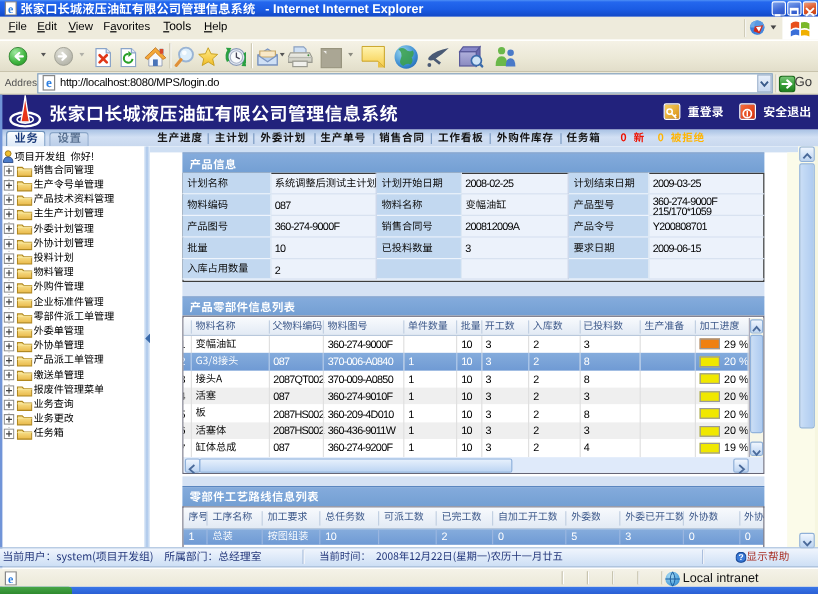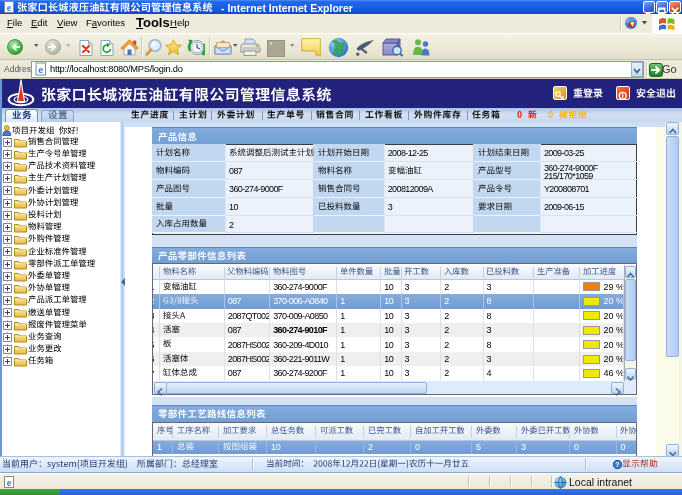--- a/index.html
+++ b/index.html
@@ -257,21 +257,21 @@
       <rect x="1.8" y="2.2" width="6" height="1.6" fill="#fff"></rect>
     </svg></div>
 <div style="position:absolute;left:669px;top:1px;width:12px;height:12px;border:1px solid #fff;border-radius:2px;box-sizing:border-box;background:linear-gradient(160deg,#f0a080,#dd5426 55%,#c64515);"><svg width="10" height="10">
       <path d="M2.2 2.2 L7.8 7.8 M7.8 2.2 L2.2 7.8" stroke="#fff" stroke-width="1.7" stroke-linecap="round"></path>
     </svg></div>
 <div style="position:absolute;left:0px;top:14px;width:682px;height:19px;background:#eeebdc;"></div>
 <div style="position:absolute;left:7px;top:18.0px;font-size:9.5px;color:#000;font-weight:400;white-space:pre;line-height:10.9px;"><u>F</u>ile</div>
 <div style="position:absolute;left:31px;top:18.0px;font-size:9.5px;color:#000;font-weight:400;white-space:pre;line-height:10.9px;"><u>E</u>dit</div>
 <div style="position:absolute;left:57px;top:18.0px;font-size:9.5px;color:#000;font-weight:400;white-space:pre;line-height:10.9px;"><u>V</u>iew</div>
 <div style="position:absolute;left:86px;top:18.0px;font-size:9.5px;color:#000;font-weight:400;white-space:pre;line-height:10.9px;">F<u>a</u>vorites</div>
-<div style="position:absolute;left:136px;top:18.0px;font-size:13px;color:#000;font-weight:700;white-space:pre;line-height:10.9px;"><u>T</u>ools</div>
+<div style="position:absolute;left:136px;top:18.0px;font-size:10px;color:#000;font-weight:400;white-space:pre;line-height:10.9px;"><u>T</u>ools</div>
 <div style="position:absolute;left:170px;top:18.0px;font-size:9.5px;color:#000;font-weight:400;white-space:pre;line-height:10.9px;"><u>H</u>elp</div>
 <div style="position:absolute;left:620px;top:16px;width:1px;height:15px;background:#d0ccb8;border-right:1px solid #fff;"></div>
 <svg style="position:absolute;left:624px;top:16px;" width="15" height="15" viewBox="0 0 15 15">
     <circle cx="7" cy="7" r="6" fill="#3a7edb"></circle>
     <path d="M1 7 A6 6 0 0 1 13 7" fill="#6faae8"></path>
     <path d="M7 1 A6 6 0 0 1 7 13 A2.5 6 0 0 1 7 1" fill="#4a8ee0" opacity="0.6"></path>
     <path d="M5 6 L12 5 L9 12 L4 10 Z" fill="#d02818"></path>
     <path d="M6 6.5 L10.5 6 L8.5 10.5" fill="#fff"></path>
   </svg>
 <svg style="position:absolute;left:642px;top:21px;" width="6" height="5" viewBox="0 0 6 5">
@@ -1235,21 +1235,21 @@
         <use href="#u138" x="2000"></use>
         <use href="#u139" x="3000"></use>
         <use href="#u140" x="4000"></use>
         <use href="#u141" x="5000"></use>
         <use href="#u142" x="6000"></use>
         <use href="#u84" x="7000"></use>
         <use href="#u85" x="8000"></use>
         <use href="#u86" x="9000"></use>
       </g>
     </svg></div>
-<div style="position:absolute;left:387.7px;top:148.1px;font-size:9px;color:#000;font-weight:400;white-space:pre;line-height:10.3px;letter-spacing:-0.6px;">2008-12-25</div>
+<div style="position:absolute;left:387.7px;top:148.1px;font-size:9px;color:#000;font-weight:400;white-space:pre;line-height:10.3px;letter-spacing:-0.6px;">2008-02-25</div>
 <div style="position:absolute;left:543.9px;top:148.1px;font-size:9px;color:#000;font-weight:400;white-space:pre;line-height:10.3px;letter-spacing:-0.6px;">2009-03-25</div>
 <div style="position:absolute;left:229px;top:166.0px;font-size:9px;color:#000;font-weight:400;white-space:pre;line-height:10.3px;letter-spacing:-0.6px;">087</div>
 <div style="position:absolute;left:387.7px;top:165.9px;color:#111;line-height:0;"><svg width="34.0" height="11" viewBox="0 0 34.0 11">
       <g transform="translate(0,7.48) scale(0.00850,-0.00850)" fill="currentColor">
         <use href="#u143" x="0"></use>
         <use href="#u144" x="1000"></use>
         <use href="#u145" x="2000"></use>
         <use href="#u146" x="3000"></use>
       </g>
     </svg></div>
@@ -1432,21 +1432,21 @@
 <div style="position:absolute;left:153px;top:322.98px;width:5px;height:14.46px;overflow:hidden;">
     <div style="position:absolute;left:-3.5px;top:2.2px;font-size:9px;color:#000;line-height:10px;font-family:&quot;Liberation Sans&quot;,sans-serif;">4</div>
   </div>
 <div style="position:absolute;left:163px;top:324.9px;color:#111;line-height:0;"><svg width="17.0" height="11" viewBox="0 0 17.0 11">
       <g transform="translate(0,7.48) scale(0.00850,-0.00850)" fill="currentColor">
         <use href="#u163" x="0"></use>
         <use href="#u164" x="1000"></use>
       </g>
     </svg></div>
 <div style="position:absolute;left:227.8px;top:325.0px;font-size:9px;color:#000;font-weight:400;white-space:pre;line-height:10.3px;letter-spacing:-0.6px;">087</div>
-<div style="position:absolute;left:273.2px;top:325.0px;font-size:9px;color:#000;font-weight:700;white-space:pre;line-height:10.3px;letter-spacing:-0.6px;">360-274-9010F</div>
+<div style="position:absolute;left:273.2px;top:325.0px;font-size:9px;color:#000;font-weight:400;white-space:pre;line-height:10.3px;letter-spacing:-0.6px;">360-274-9010F</div>
 <div style="position:absolute;left:340.3px;top:325.0px;font-size:9px;color:#000;font-weight:400;white-space:pre;line-height:10.3px;letter-spacing:-0.6px;">1</div>
 <div style="position:absolute;left:384.3px;top:325.0px;font-size:9px;color:#000;font-weight:400;white-space:pre;line-height:10.3px;letter-spacing:-0.6px;">10</div>
 <div style="position:absolute;left:404.5px;top:325.0px;font-size:9px;color:#000;font-weight:400;white-space:pre;line-height:10.3px;letter-spacing:-0.6px;">3</div>
 <div style="position:absolute;left:444.3px;top:325.0px;font-size:9px;color:#000;font-weight:400;white-space:pre;line-height:10.3px;letter-spacing:-0.6px;">2</div>
 <div style="position:absolute;left:486.5px;top:325.0px;font-size:9px;color:#000;font-weight:400;white-space:pre;line-height:10.3px;letter-spacing:-0.6px;">3</div>
 <div style="position:absolute;left:583.4px;top:325.68px;width:17px;height:9px;background:#f0e800;border:1px solid #999;box-sizing:border-box;"></div>
 <div style="position:absolute;left:603.4px;top:325.0px;font-size:9px;color:#000;font-weight:400;white-space:pre;line-height:10.3px;">20 %</div>
 <div style="position:absolute;left:153px;top:337.44000000000005px;width:470.5px;height:14.46px;background:#fff;"></div>
 <div style="position:absolute;left:153px;top:337.44000000000005px;width:5px;height:14.46px;overflow:hidden;">
     <div style="position:absolute;left:-3.5px;top:2.2px;font-size:9px;color:#000;line-height:10px;font-family:&quot;Liberation Sans&quot;,sans-serif;">5</div>
@@ -1470,21 +1470,21 @@
     <div style="position:absolute;left:-3.5px;top:2.2px;font-size:9px;color:#000;line-height:10px;font-family:&quot;Liberation Sans&quot;,sans-serif;">6</div>
   </div>
 <div style="position:absolute;left:163px;top:353.9px;color:#111;line-height:0;"><svg width="25.5" height="11" viewBox="0 0 25.5 11">
       <g transform="translate(0,7.48) scale(0.00850,-0.00850)" fill="currentColor">
         <use href="#u163" x="0"></use>
         <use href="#u164" x="1000"></use>
         <use href="#u166" x="2000"></use>
       </g>
     </svg></div>
 <div style="position:absolute;left:227.8px;top:354.0px;font-size:9px;color:#000;font-weight:400;white-space:pre;line-height:10.3px;letter-spacing:-0.6px;">2087HS002</div>
-<div style="position:absolute;left:273.2px;top:354.0px;font-size:9px;color:#000;font-weight:400;white-space:pre;line-height:10.3px;letter-spacing:-0.6px;">360-221-9011W</div>
+<div style="position:absolute;left:273.2px;top:354.0px;font-size:9px;color:#000;font-weight:400;white-space:pre;line-height:10.3px;letter-spacing:-0.6px;">360-436-9011W</div>
 <div style="position:absolute;left:340.3px;top:354.0px;font-size:9px;color:#000;font-weight:400;white-space:pre;line-height:10.3px;letter-spacing:-0.6px;">1</div>
 <div style="position:absolute;left:384.3px;top:354.0px;font-size:9px;color:#000;font-weight:400;white-space:pre;line-height:10.3px;letter-spacing:-0.6px;">10</div>
 <div style="position:absolute;left:404.5px;top:354.0px;font-size:9px;color:#000;font-weight:400;white-space:pre;line-height:10.3px;letter-spacing:-0.6px;">3</div>
 <div style="position:absolute;left:444.3px;top:354.0px;font-size:9px;color:#000;font-weight:400;white-space:pre;line-height:10.3px;letter-spacing:-0.6px;">2</div>
 <div style="position:absolute;left:486.5px;top:354.0px;font-size:9px;color:#000;font-weight:400;white-space:pre;line-height:10.3px;letter-spacing:-0.6px;">3</div>
 <div style="position:absolute;left:583.4px;top:354.6px;width:17px;height:9px;background:#f0e800;border:1px solid #999;box-sizing:border-box;"></div>
 <div style="position:absolute;left:603.4px;top:354.0px;font-size:9px;color:#000;font-weight:400;white-space:pre;line-height:10.3px;">20 %</div>
 <div style="position:absolute;left:153px;top:366.36px;width:470.5px;height:14.46px;background:#fff;"></div>
 <div style="position:absolute;left:153px;top:366.36px;width:5px;height:14.46px;overflow:hidden;">
     <div style="position:absolute;left:-3.5px;top:2.2px;font-size:9px;color:#000;line-height:10px;font-family:&quot;Liberation Sans&quot;,sans-serif;">7</div>
@@ -1498,21 +1498,21 @@
       </g>
     </svg></div>
 <div style="position:absolute;left:227.8px;top:368.4px;font-size:9px;color:#000;font-weight:400;white-space:pre;line-height:10.3px;letter-spacing:-0.6px;">087</div>
 <div style="position:absolute;left:273.2px;top:368.4px;font-size:9px;color:#000;font-weight:400;white-space:pre;line-height:10.3px;letter-spacing:-0.6px;">360-274-9200F</div>
 <div style="position:absolute;left:340.3px;top:368.4px;font-size:9px;color:#000;font-weight:400;white-space:pre;line-height:10.3px;letter-spacing:-0.6px;">1</div>
 <div style="position:absolute;left:384.3px;top:368.4px;font-size:9px;color:#000;font-weight:400;white-space:pre;line-height:10.3px;letter-spacing:-0.6px;">10</div>
 <div style="position:absolute;left:404.5px;top:368.4px;font-size:9px;color:#000;font-weight:400;white-space:pre;line-height:10.3px;letter-spacing:-0.6px;">3</div>
 <div style="position:absolute;left:444.3px;top:368.4px;font-size:9px;color:#000;font-weight:400;white-space:pre;line-height:10.3px;letter-spacing:-0.6px;">2</div>
 <div style="position:absolute;left:486.5px;top:368.4px;font-size:9px;color:#000;font-weight:400;white-space:pre;line-height:10.3px;letter-spacing:-0.6px;">4</div>
 <div style="position:absolute;left:583.4px;top:369.06px;width:17px;height:9px;background:#f0e800;border:1px solid #999;box-sizing:border-box;"></div>
-<div style="position:absolute;left:603.4px;top:368.4px;font-size:9px;color:#000;font-weight:400;white-space:pre;line-height:10.3px;">46 %</div>
+<div style="position:absolute;left:603.4px;top:368.4px;font-size:9px;color:#000;font-weight:400;white-space:pre;line-height:10.3px;">19 %</div>
 <div style="position:absolute;left:159px;top:279.6px;width:1px;height:101.2px;background:#e0e0e0;"></div>
 <div style="position:absolute;left:159px;top:294.06px;width:1px;height:14.46px;background:#a8c4e8;"></div>
 <div style="position:absolute;left:223.8px;top:279.6px;width:1px;height:101.2px;background:#e0e0e0;"></div>
 <div style="position:absolute;left:223.8px;top:294.06px;width:1px;height:14.46px;background:#a8c4e8;"></div>
 <div style="position:absolute;left:269.2px;top:279.6px;width:1px;height:101.2px;background:#e0e0e0;"></div>
 <div style="position:absolute;left:269.2px;top:294.06px;width:1px;height:14.46px;background:#a8c4e8;"></div>
 <div style="position:absolute;left:336.3px;top:279.6px;width:1px;height:101.2px;background:#e0e0e0;"></div>
 <div style="position:absolute;left:336.3px;top:294.06px;width:1px;height:14.46px;background:#a8c4e8;"></div>
 <div style="position:absolute;left:380.3px;top:279.6px;width:1px;height:101.2px;background:#e0e0e0;"></div>
 <div style="position:absolute;left:380.3px;top:294.06px;width:1px;height:14.46px;background:#a8c4e8;"></div>

